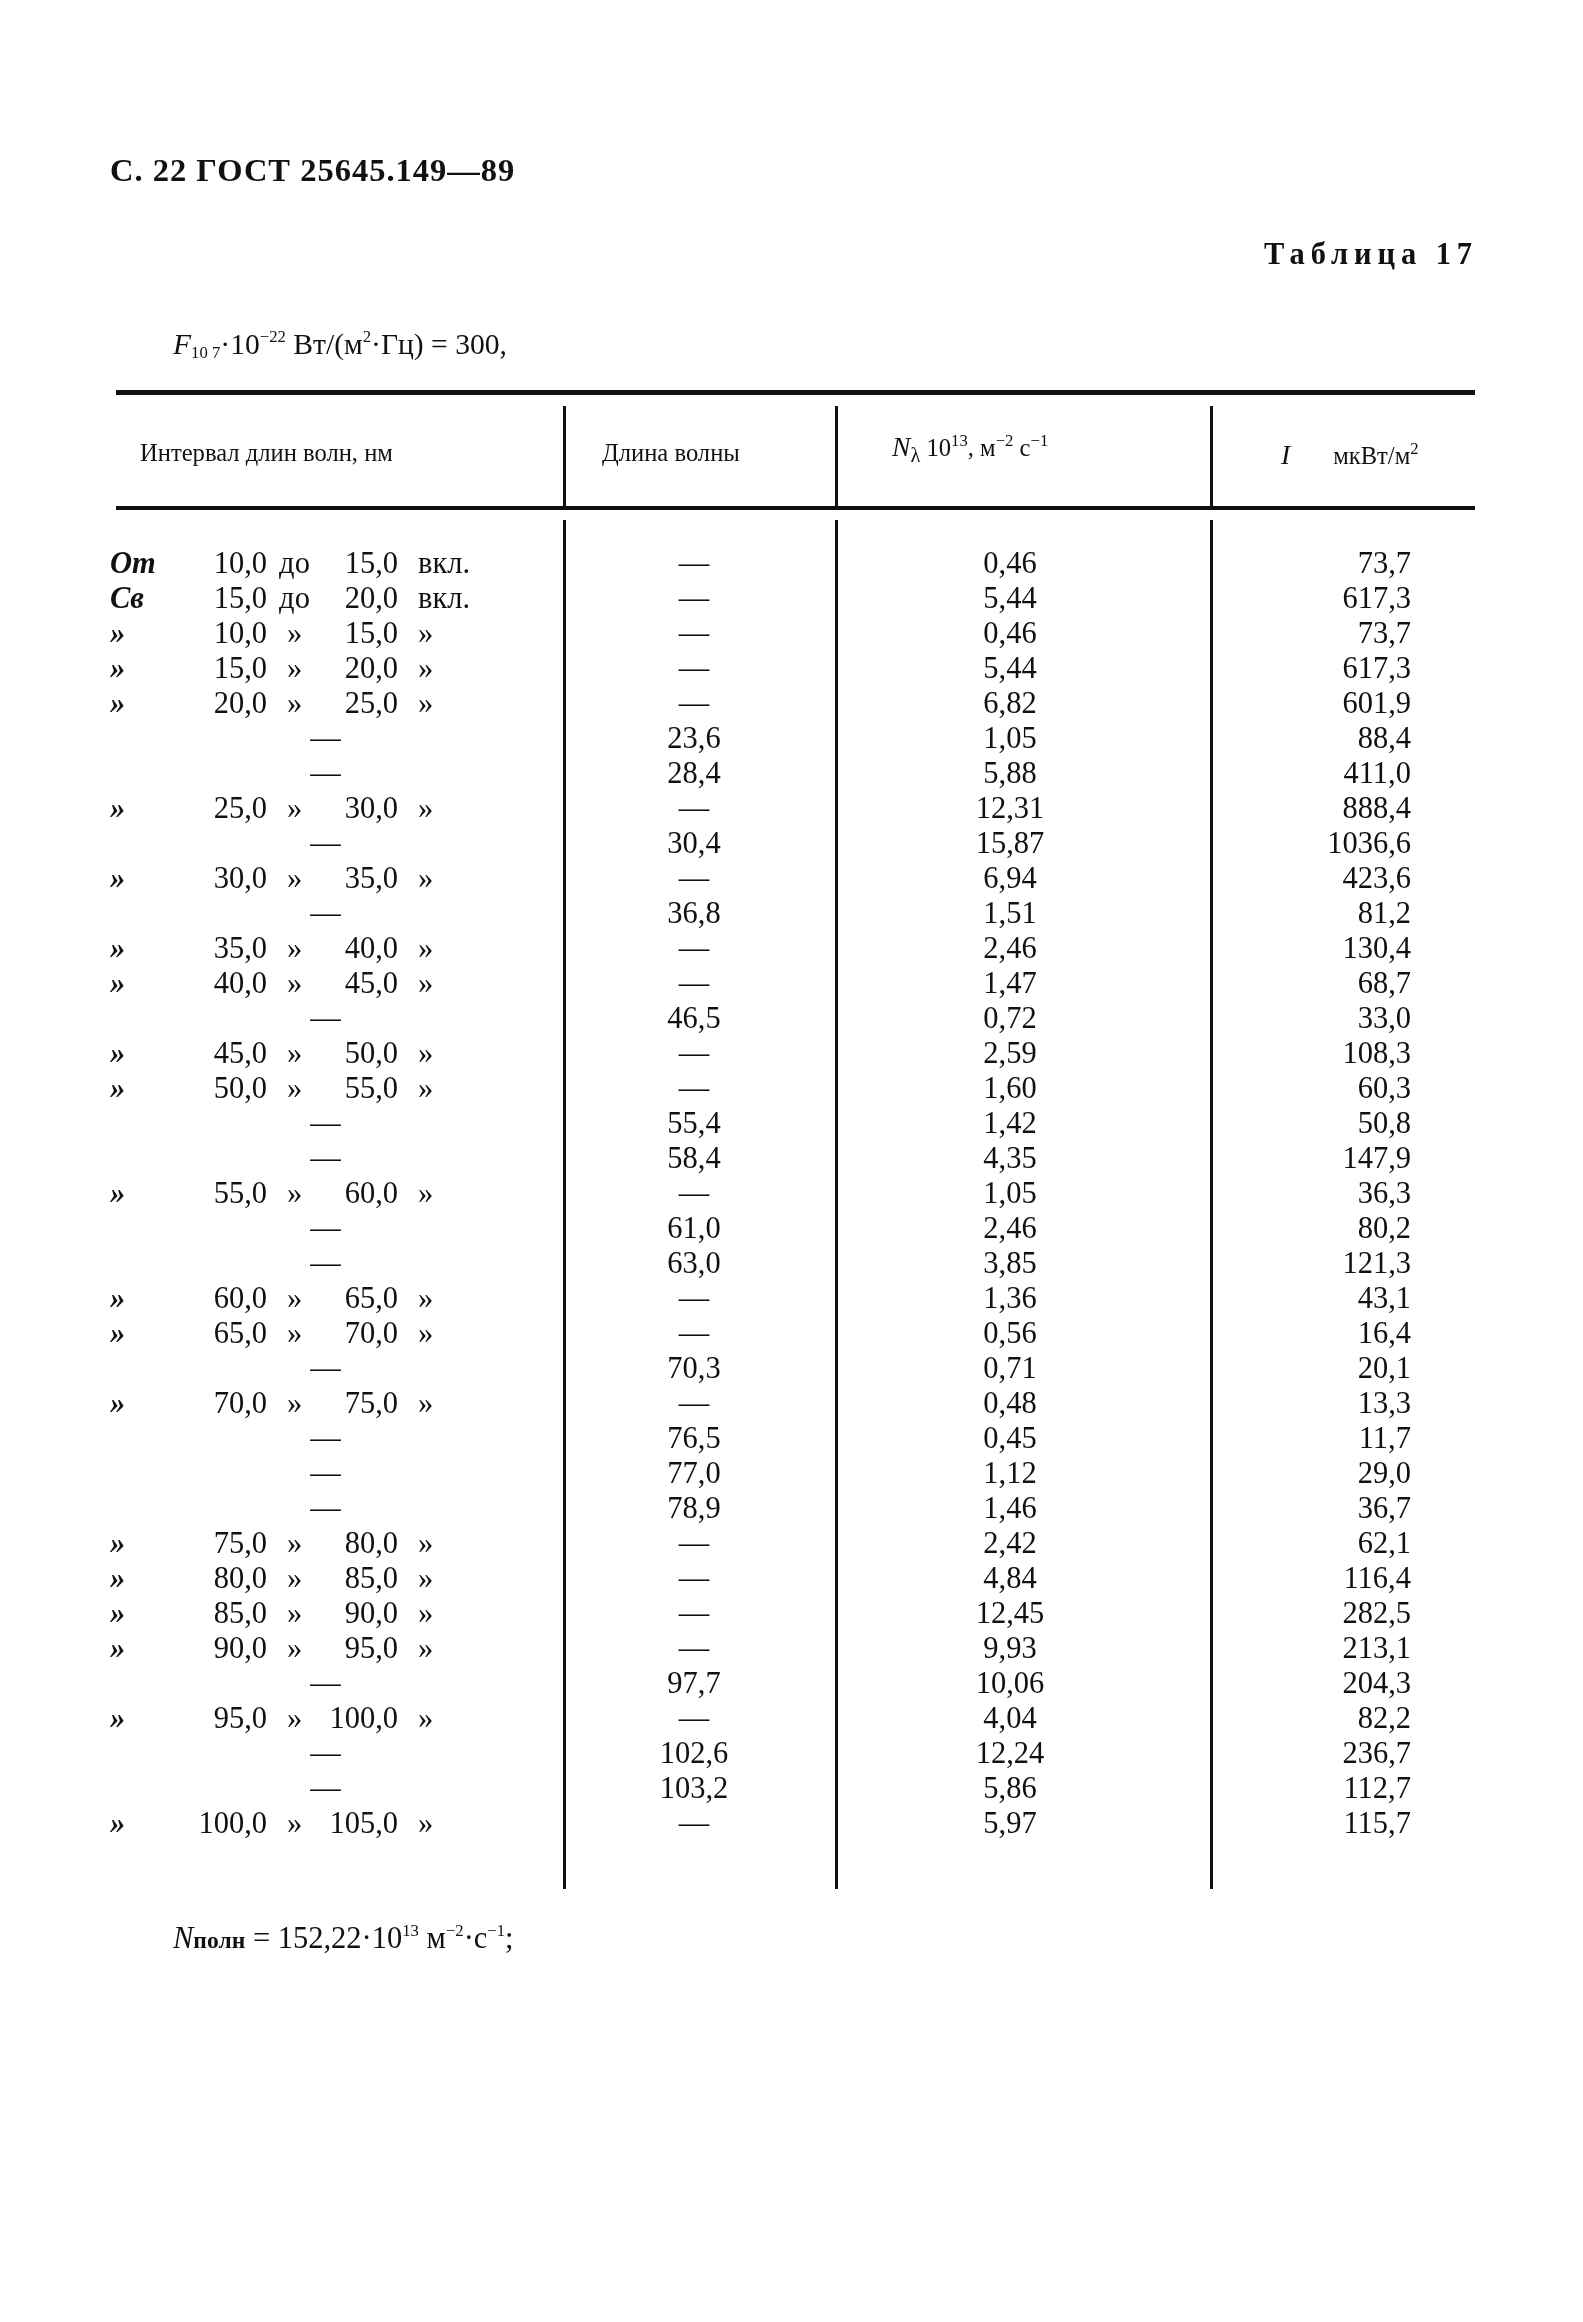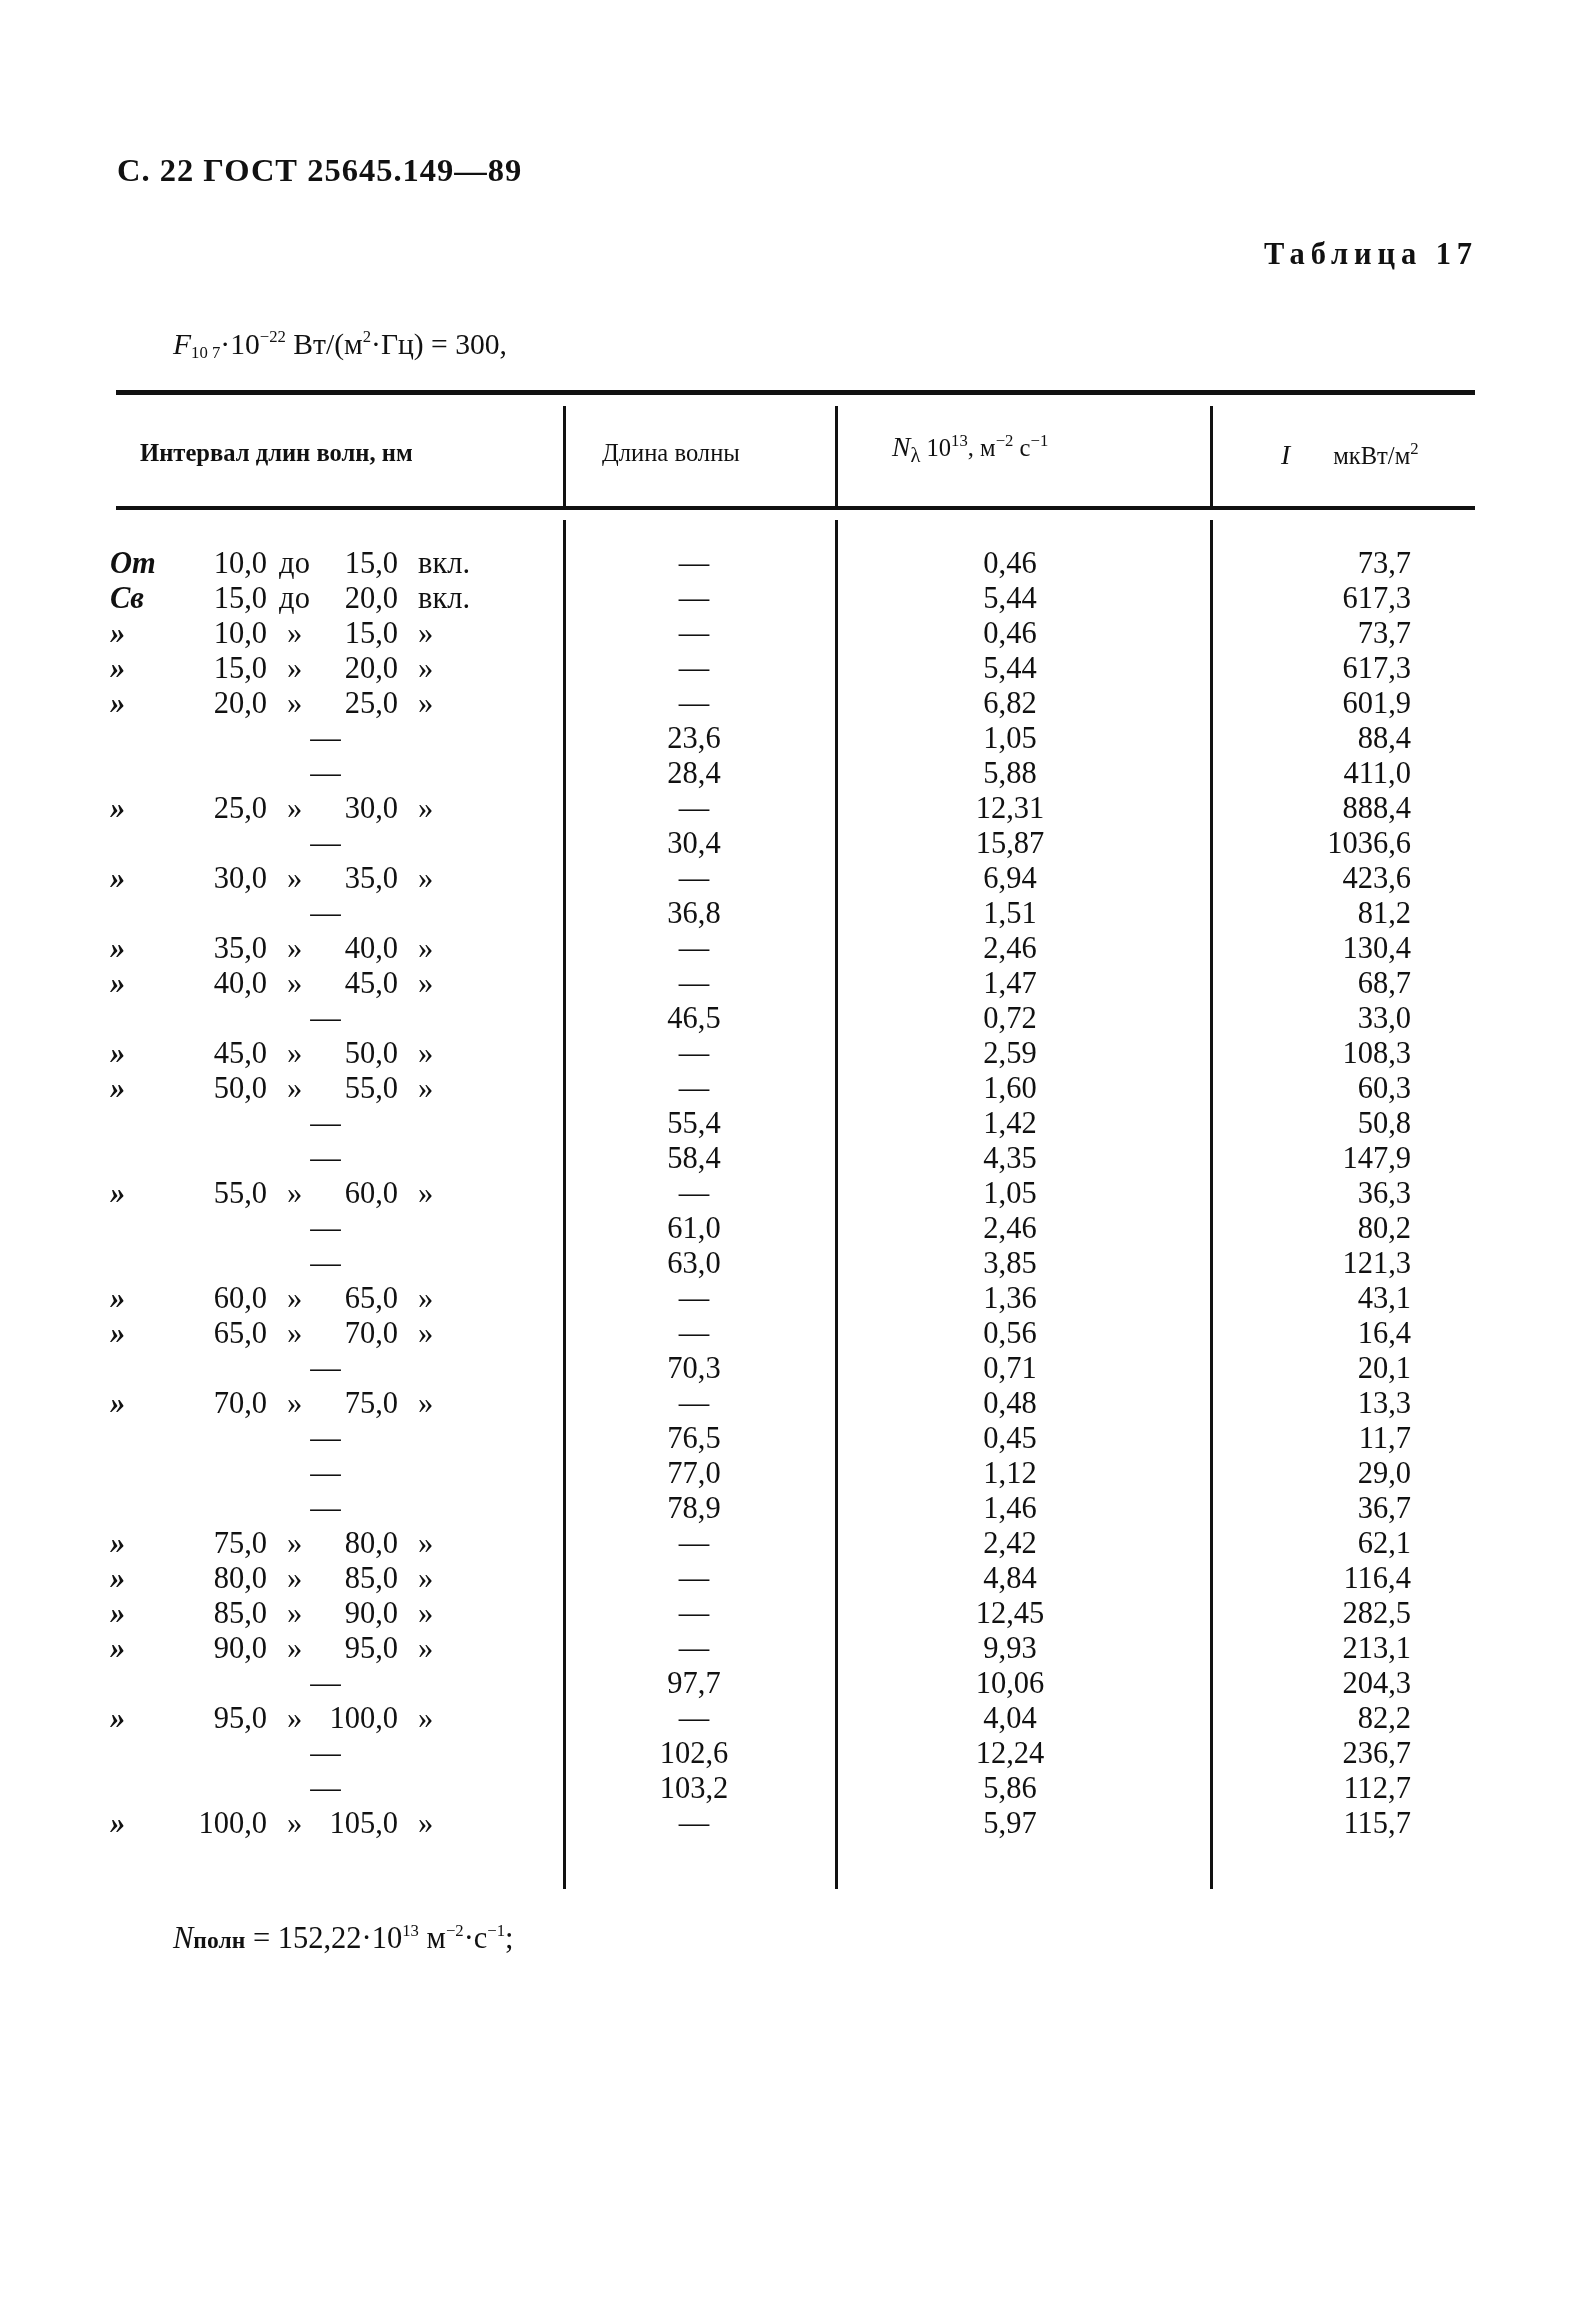--- a/index.html
+++ b/index.html
@@ -3,21 +3,21 @@
   <meta charset="utf-8">
   <style>
     html, body { margin: 0; padding: 0; background: #ffffff; }
     body {
       width: 1583px; height: 2323px; position: relative; overflow: hidden;
       font-family: "Liberation Serif", "DejaVu Serif", serif;
       color: #111111;
     }
     .page-header {
       position: absolute; left: 110px; top: 152px;
-      font-size: 32.5px; font-weight: bold; letter-spacing: 1px; margin-left: 7px;
+      font-size: 32.5px; font-weight: bold; letter-spacing: 1px;
     }
     .table-label {
       position: absolute; right: 105px; top: 237px;
       font-size: 30.5px; font-weight: bold; letter-spacing: 5.9px;
     }
     .conditions {
       position: absolute; left: 173px; top: 299px;
       font-size: 29.6px; line-height: 35px; margin-top: 20px;
     }
     .conditions .sym { font-style: italic; }
@@ -78,21 +78,21 @@
 <div class="rule top"></div>
 <div class="rule mid"></div>
 
 <div class="vline h c1"></div>
 <div class="vline h c2"></div>
 <div class="vline h c3"></div>
 <div class="vline b c1"></div>
 <div class="vline b c2"></div>
 <div class="vline b c3"></div>
 
-<div class="head-cell" style="left:140px;font-weight:bold;">Интервал длин волн, нм</div>
+<div class="head-cell" style="left:140px;">Интервал длин волн, нм</div>
 <div class="head-cell" style="left:602px;">Длина волны</div>
 <div class="head-cell" style="left:892px; top:431px;">
   <span class="sym">N</span><sub>λ</sub><span> 10</span><sup>13</sup><span>, м</span><sup>−2</sup><span> с</span><sup>−1</sup>
 </div>
 <div class="head-cell" style="left:1281px;">
   <span class="sym">I</span><span style="display:inline-block;width:43px;"></span><span>мкВт/м</span><sup>2</sup>
 </div>
 
 <div class="rows" id="rows">
     <div class="row">

